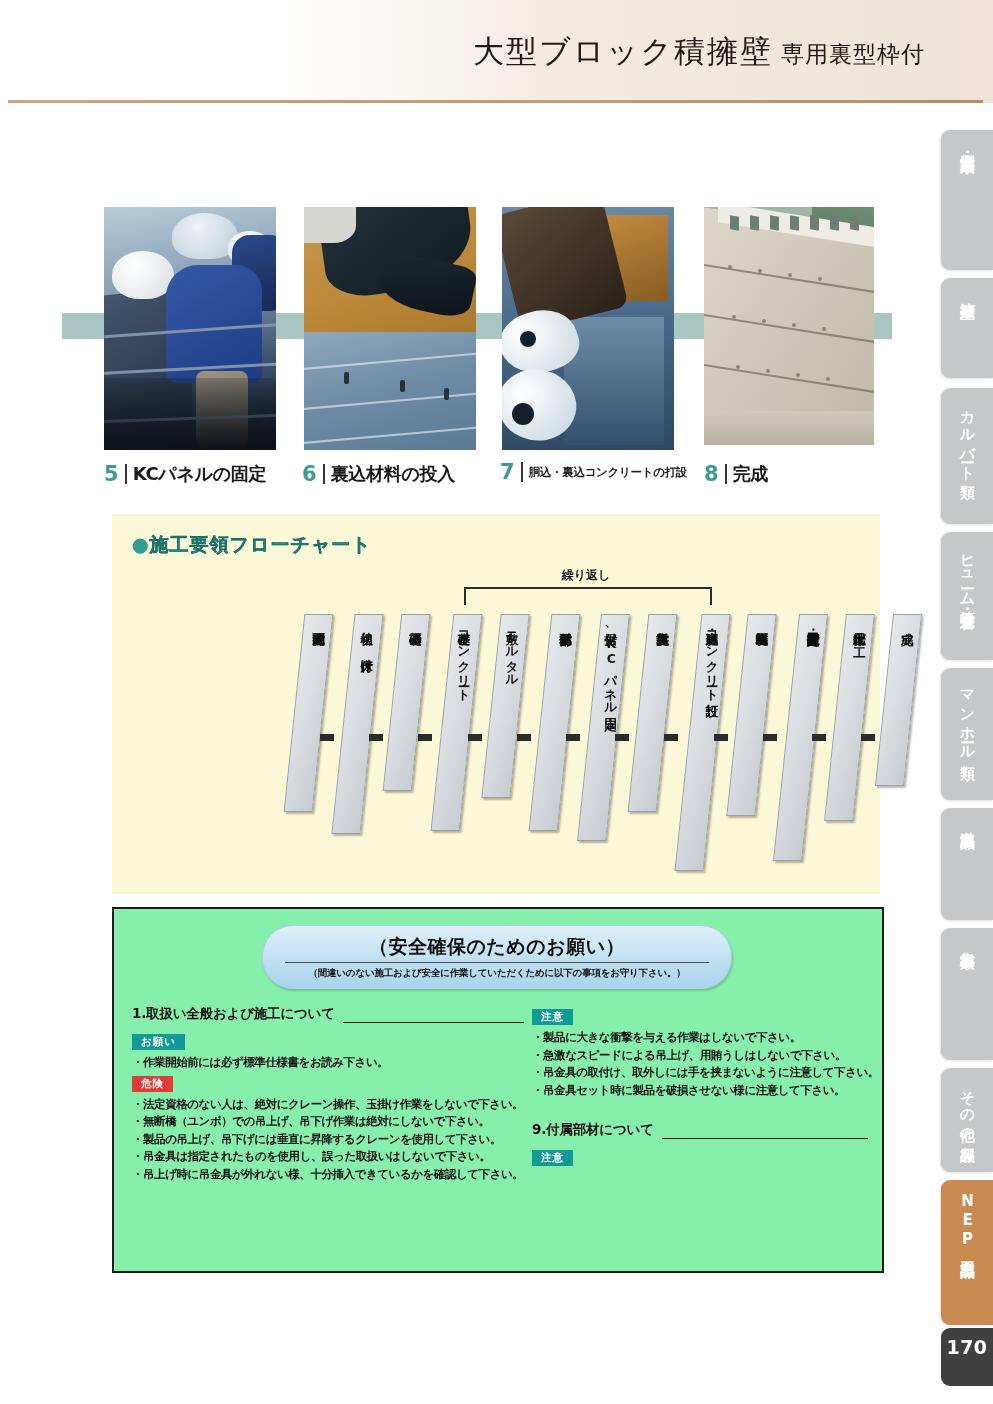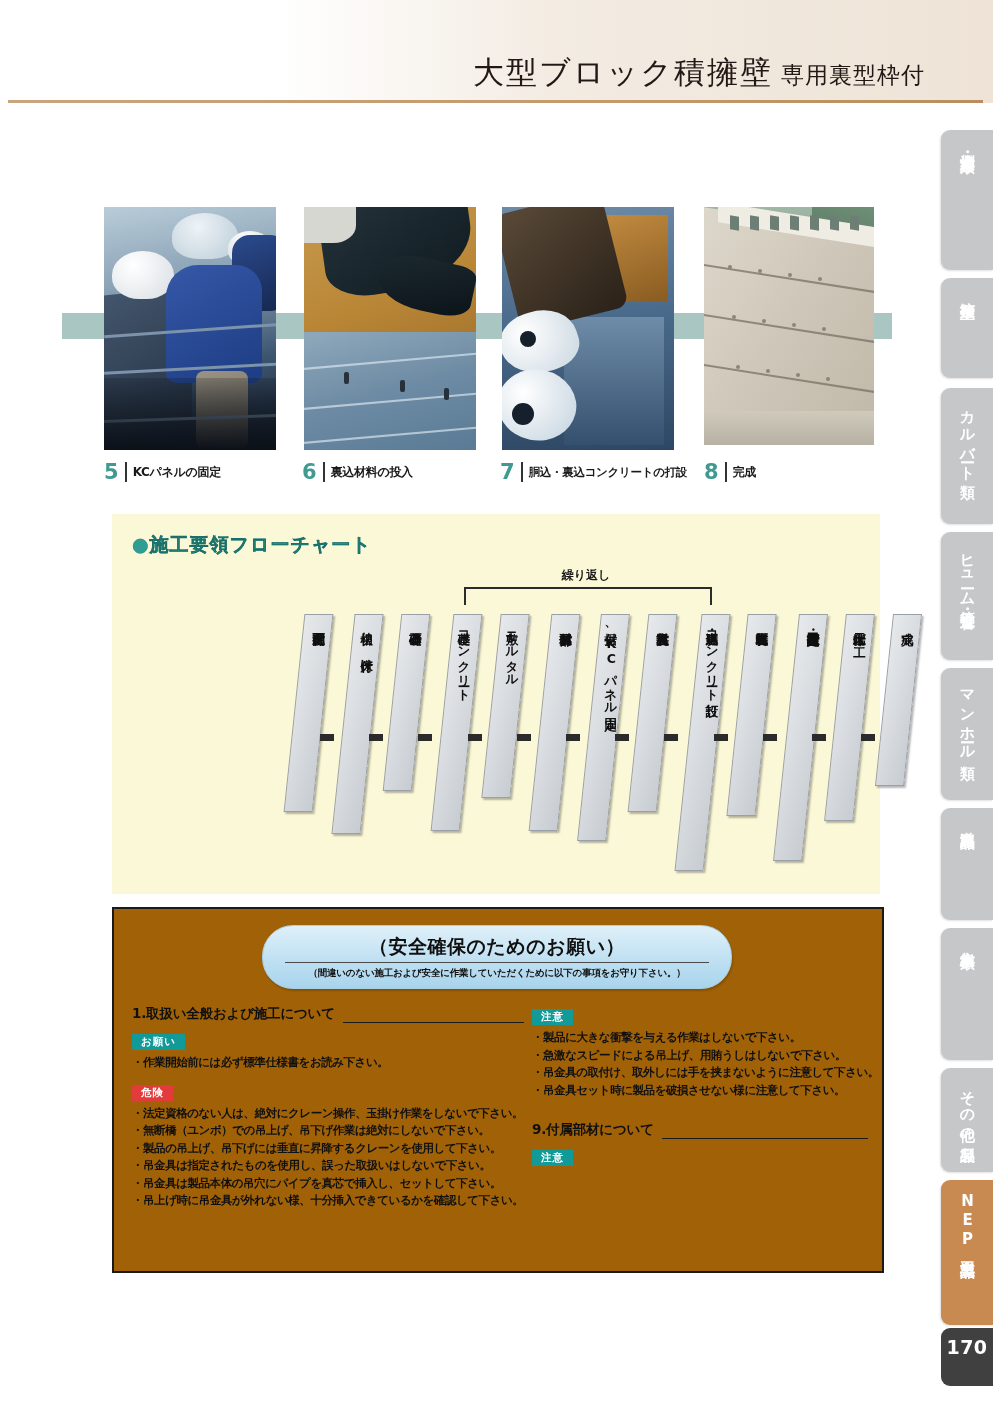--- a/index.html
+++ b/index.html
@@ -25,21 +25,20 @@
   .header-title {
     position: absolute;
     right: 68px;
     top: 52px;
     transform: translateY(-50%);
     font-size: 31px;
     letter-spacing: 2px;
     color: #231815;
     white-space: nowrap;
     font-weight: 500;
-    margin-top: 21px;
   }
   .header-title .sub {
     font-size: 23px;
     letter-spacing: 1px;
     margin-left: 8px;
   }
   .header-rule {
     position: absolute;
     left: 8px; top: 100px;
     width: 975px; height: 3px;
@@ -125,21 +124,21 @@
   .cap-num {
     font-size: 21px;
     font-weight: bold;
     color: #3f9a92;
     font-family: "DejaVu Sans", "Liberation Sans", sans-serif;
     padding-right: 6px;
     border-right: 2px solid #333;
     line-height: 20px;
   }
   .cap-txt {
-    font-size: 12px;
+    font-size: 18px;
     font-weight: bold;
     color: #1a1a1a;
     padding-left: 6px;
     letter-spacing: -0.3px;
   }
   .c1 { left: 0; }
   .c2 { left: 198px; }
   .c3 { left: 396px; }
   .c4 { left: 600px; }
   .c3 .cap-txt { font-size: 11.5px; }
@@ -199,21 +198,21 @@
     width: 14px; height: 7px;
     background: #2b2b2b;
   }
 
   
   .safety-box {
     position: absolute;
     left: 112px; top: 907px;
     width: 768px; height: 362px;
     border: 2px solid #1a1a1a;
-    background: #a16207;
+    background: #86efac;
   }
   .safety-banner {
     position: absolute;
     left: 148px; top: 16px;
     width: 468px; height: 62px;
     border-radius: 31px;
     background: linear-gradient(180deg,#dff0f9 0%, #bfe0f2 55%, #a9d4ec 100%);
     border: 1px solid #a8cfe4;
     box-shadow: 1px 2px 2px rgba(0,0,0,.18);
   }
@@ -491,28 +490,27 @@
       <span class="sec-head-rule"></span>
     </div>
 
     <div style="margin-top:7px;">
       <span class="badge teal">お願い</span>
       <div class="bullets">
         <div class="bullet">・作業開始前には必ず標準仕様書をお読み下さい。</div>
       </div>
     </div>
 
-    <div style="margin-top:9px;">
+    <div style="">
       <span class="badge red">危険</span>
       <div class="bullets" id="danger-bullets">
           <div class="bullet">・法定資格のない人は、絶対にクレーン操作、玉掛け作業をしないで下さい。</div>
           <div class="bullet">・無断橋（ユンボ）での吊上げ、吊下げ作業は絶対にしないで下さい。</div>
           <div class="bullet">・製品の吊上げ、吊下げには垂直に昇降するクレーンを使用して下さい。</div>
           <div class="bullet">・吊金具は指定されたものを使用し、誤った取扱いはしないで下さい。</div>
-          <div class="bullet">・吊金具は製品本体の吊穴にパイプを真芯で挿入し、セットして下さい。</div>
           <div class="bullet">・吊上げ時に吊金具が外れない様、十分挿入できているかを確認して下さい。</div>
         </div>
     </div>
   </div>
 
   <div class="sec col-right">
     <div>
       <span class="badge teal">注意</span>
       <div class="bullets" id="caution-bullets">
           <div class="bullet">・製品に大きな衝撃を与える作業はしないで下さい。</div>

